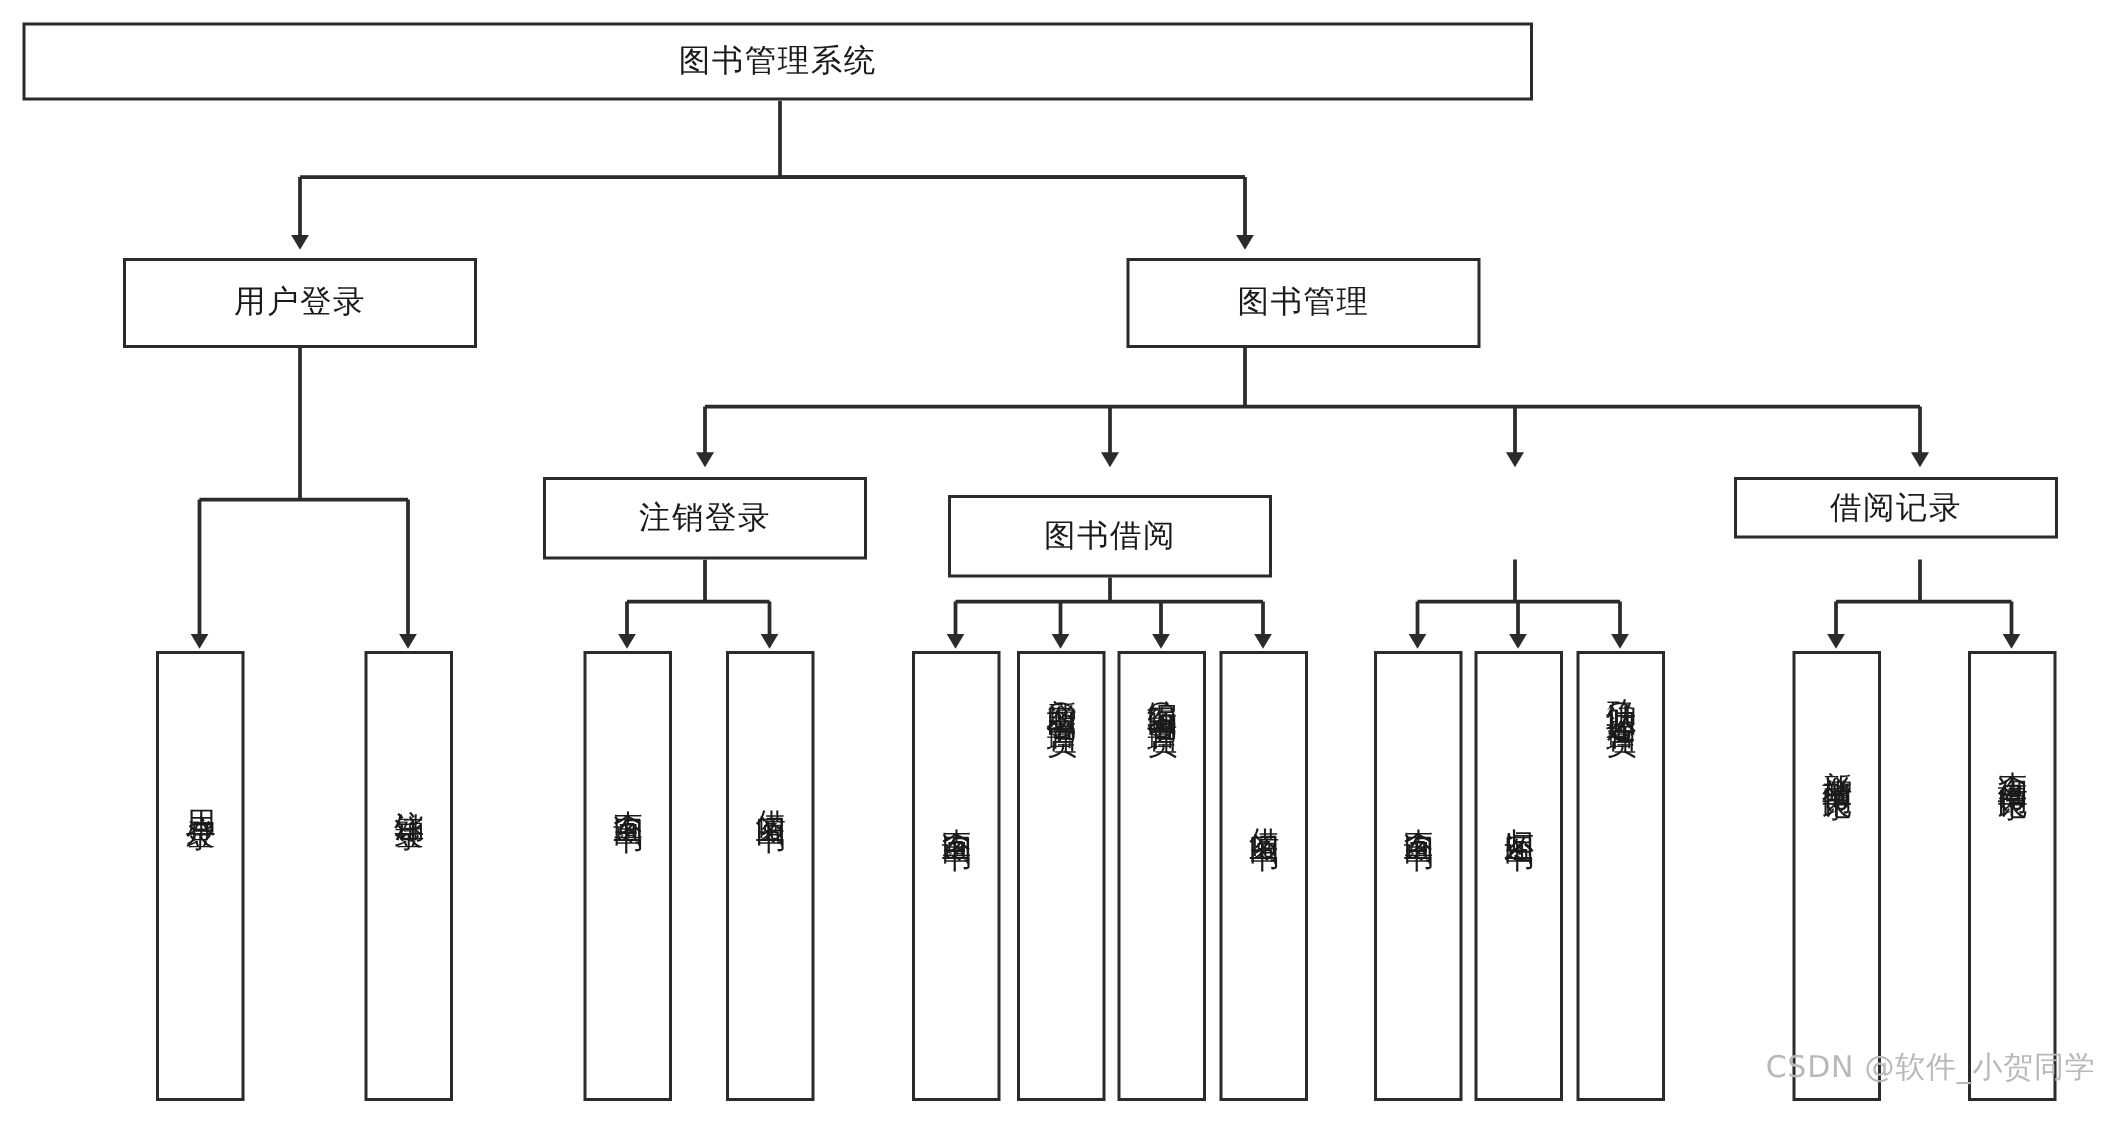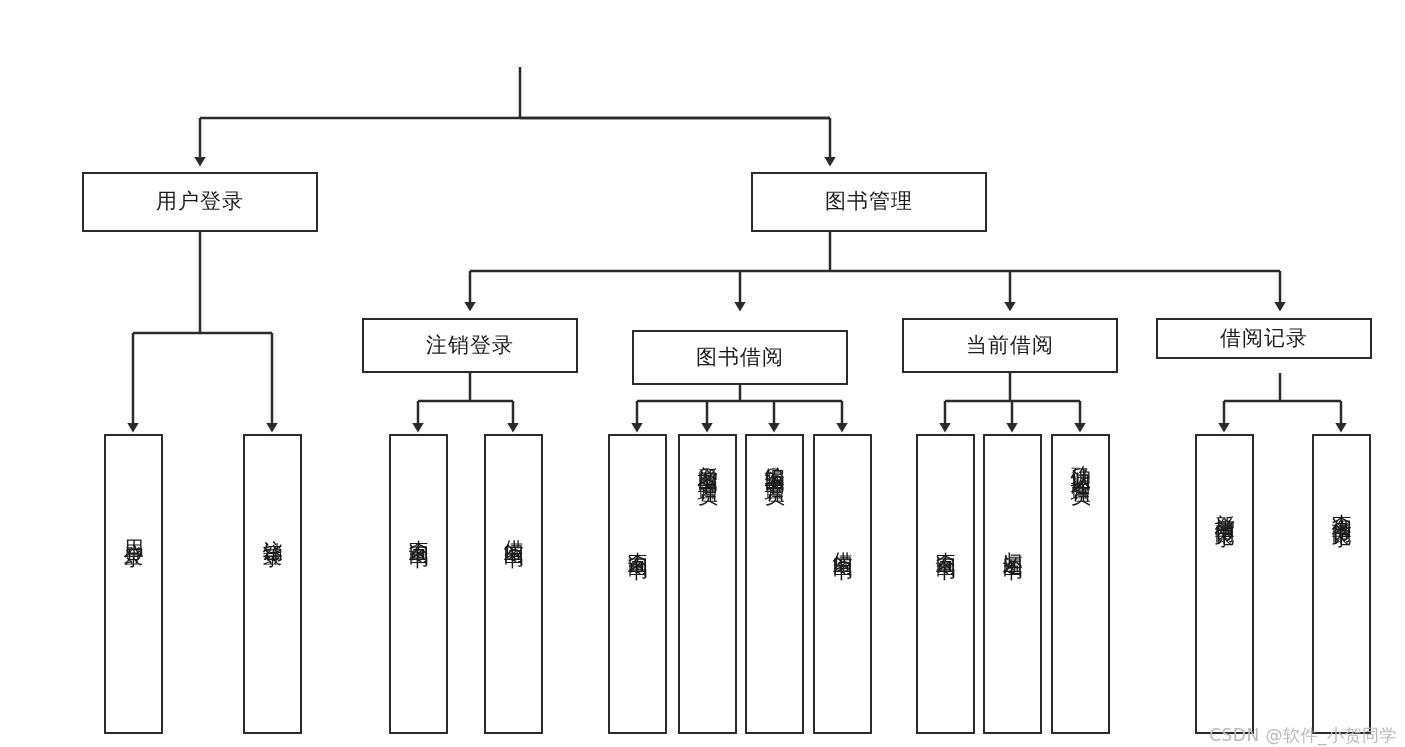--- a/index.html
+++ b/index.html
@@ -62,22 +62,22 @@
   }
   .node-v.tall .label {
     margin-top: 6px;
   }
   .node-v.midlow .label {
     margin-top: 54px;
   }
   #watermark {
     position: absolute;
     right: 8px;
-    bottom: 0;
-    font-size: 17px;
+    bottom: 22px;
+    font-size: 20px;
     color: #b9b9b9;
     white-space: nowrap;
     letter-spacing: 0.5px;
   }
 </style>
 </head>
 <body>
 
 <div id="diagram-root">
 
@@ -126,37 +126,37 @@
       <path d="M1012,401 L1012,424" marker-end="url(#arrow)"></path>
       <path d="M1080,401 L1080,424" marker-end="url(#arrow)"></path>
 
       <path d="M1280,373 L1280,401"></path>
       <path d="M1224,401 L1341,401"></path>
       <path d="M1224,401 L1224,424" marker-end="url(#arrow)"></path>
       <path d="M1341,401 L1341,424" marker-end="url(#arrow)"></path>
     </g>
   </svg>
 
+  <div class="node node-h" style="left:15px; top:15px; width:1007px; height:52px;">
+    <span class="label">图书管理系统</span>
+  </div>
 
   <div class="node node-h" style="left:82px; top:172px; width:236px; height:60px;">
     <span class="label">用户登录</span>
   </div>
   <div class="node node-h" style="left:712px; top:172px; width:236px; height:60px;margin-left:39px;">
     <span class="label">图书管理</span>
   </div>
 
   <div class="node node-h" style="left:362px; top:318px; width:216px; height:55px;">
     <span class="label">注销登录</span>
   </div>
   <div class="node node-h" style="left:632px; top:330px; width:216px; height:55px;">
     <span class="label">图书借阅</span>
   </div>
-  <div class="node node-h" style="left:902px; top:318px; width:216px; height:55px;">
-    <span class="label">当前借阅</span>
-  </div>
   <div class="node node-h" style="left:1156px; top:318px; width:216px; height:41px;">
     <span class="label">借阅记录</span>
   </div>
 
   <div class="node node-v mid" style="left:104px; top:434px; width:59px; height:300px;">
     <span class="label">用户登录</span>
   </div>
   <div class="node node-v mid" style="left:243px; top:434px; width:59px; height:300px;">
     <span class="label">注销登录</span>
   </div>

